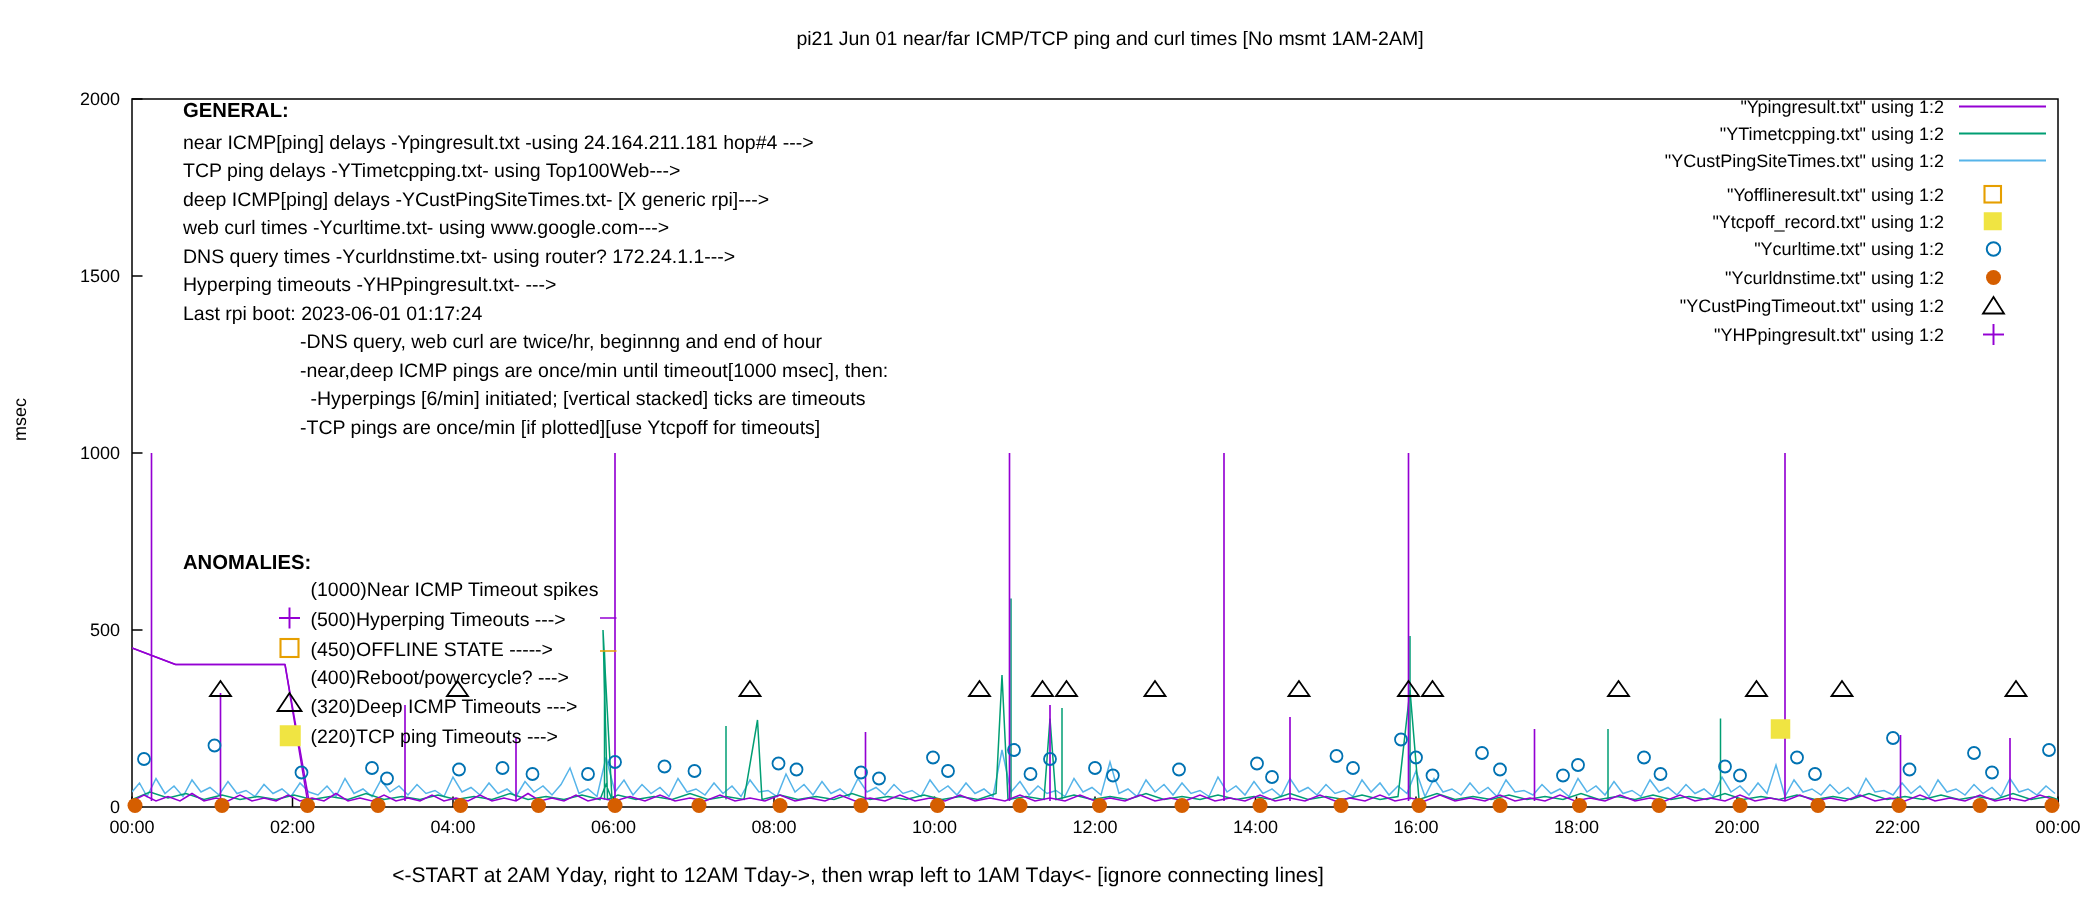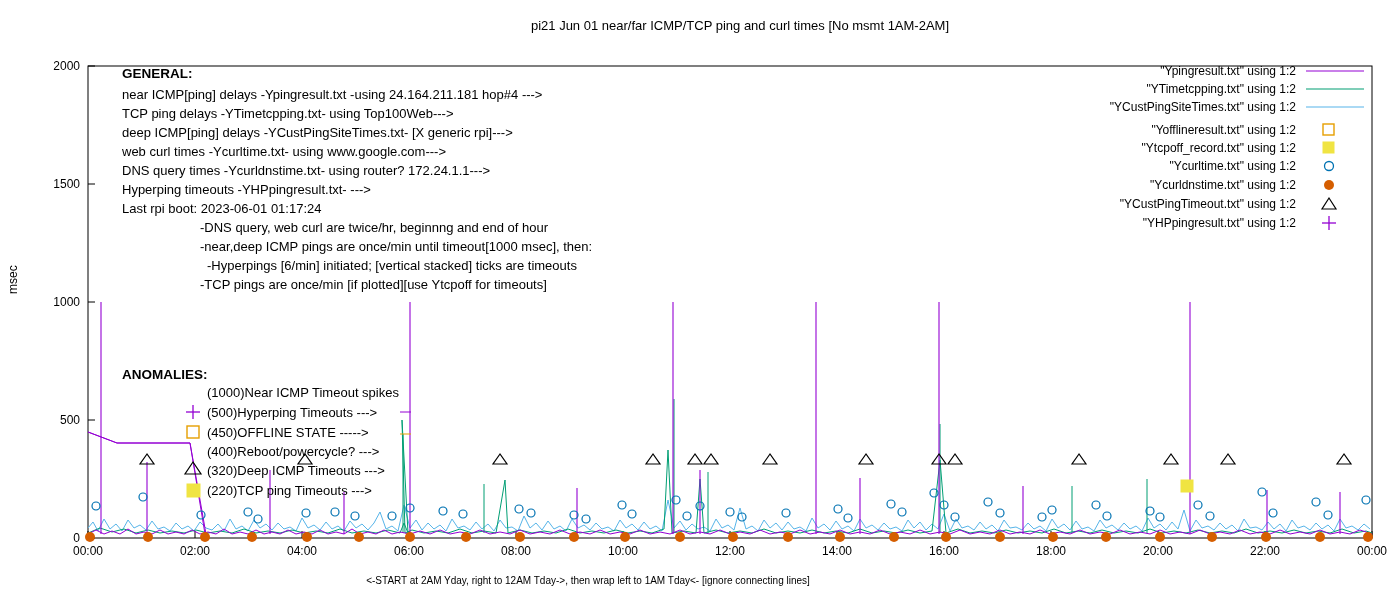--- a/index.html
+++ b/index.html
@@ -35,24 +35,24 @@
     left: 6px;
     top: 294px;
     font-size: 12px;
     transform: rotate(-90deg);
     transform-origin: left top;
     white-space: nowrap;
   }
   .xlabel {
     position: absolute;
     top: 575px;
-    left: 16px;
+    left: 0;
     width: 1144px;
     text-align: center;
-    font-size: 10px;
+    font-size: 14px;
   }
   svg.plot {
     position: absolute;
     left: 0;
     top: 0;
   }
   .tick-text {
     font-family: "Liberation Sans", sans-serif;
     font-size: 12px;
     fill: #000;

